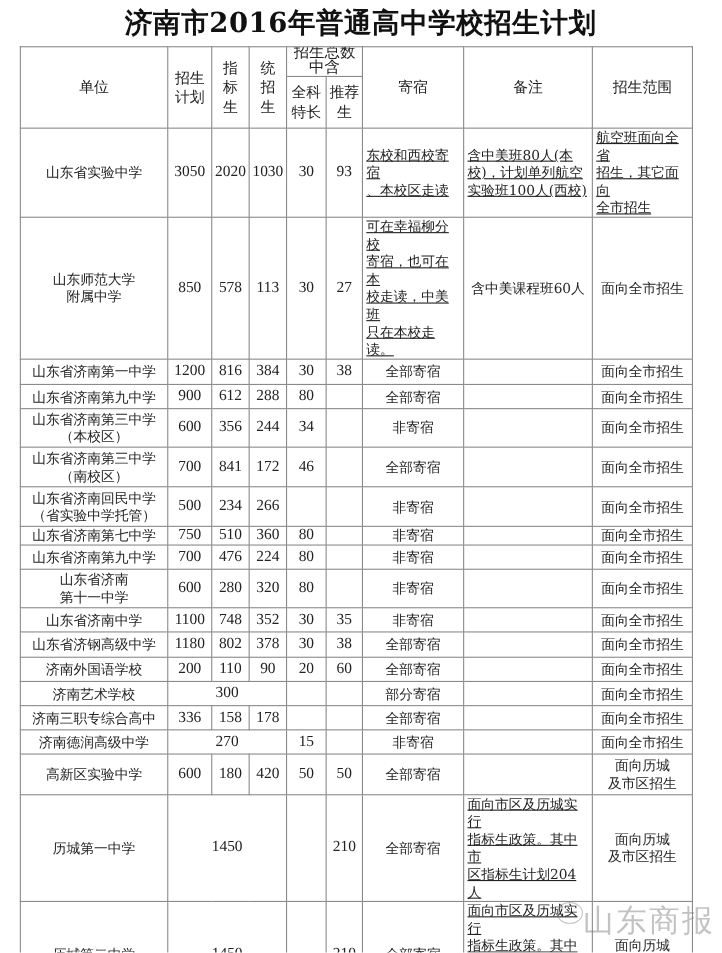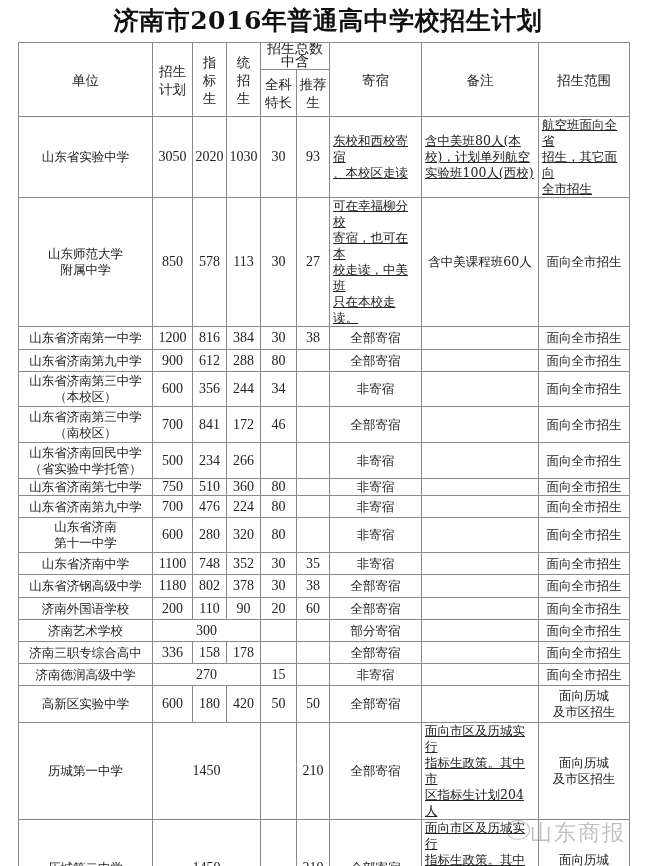--- a/index.html
+++ b/index.html
@@ -21,21 +21,21 @@
   table.plan td, table.plan th {
     border: 1px solid #8a8a8a; padding: 0 2px; text-align: center;
     vertical-align: middle; font-weight: normal; overflow: hidden;
   }
   table.plan th { font-family: "DejaVu Sans", "Liberation Sans", sans-serif; font-size: 13.5px; line-height: 18px; color: #222; }
   table.plan th.small { font-size: 14px; line-height: 13px; font-family: Liberation Mono, monospace; }
   .num { font-family: "Liberation Serif", "DejaVu Serif", serif; font-size: 14px; }
   .left { text-align: left !important; padding-left: 3px !important; text-decoration: underline; }
   .pre { white-space: pre-line; }
   .watermark {
-    position: absolute; left: 530px; top: 818px; font-size: 22px;
+    position: absolute; left: 530px; top: 818px; font-size: 28px;
     color: rgba(120,120,120,0.45); font-family: "DejaVu Sans", sans-serif;
     pointer-events: none; letter-spacing: 2px; text-align: right;
   }
   .wm-icon {
     position: absolute; left: 506px; top: 820px; width: 22px; height: 18px;
     border: 1.5px solid rgba(140,140,140,0.5); border-radius: 50%;
   }
 </style>
 </head>
 <body>

